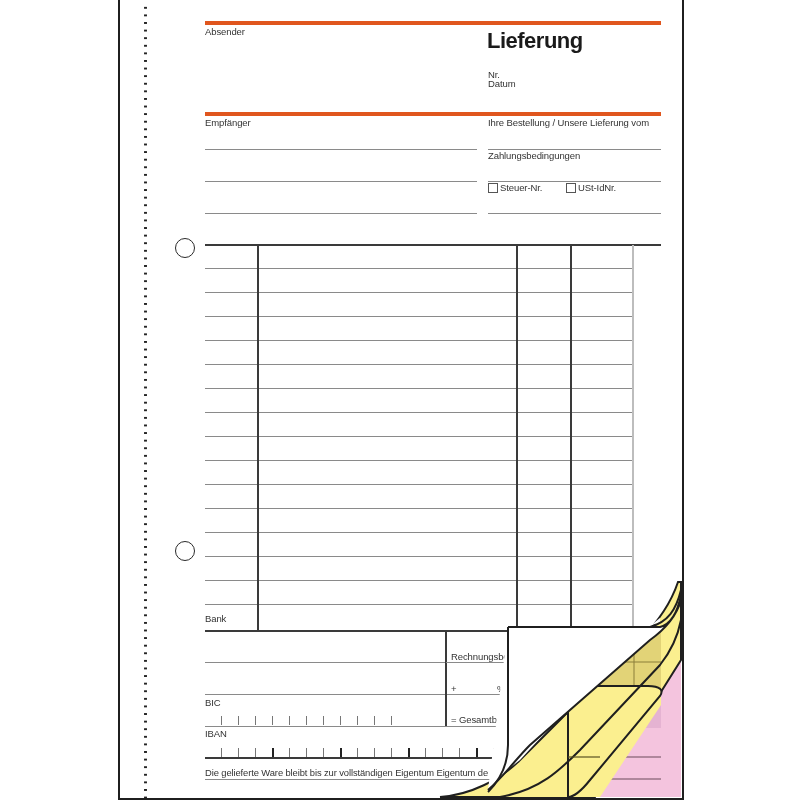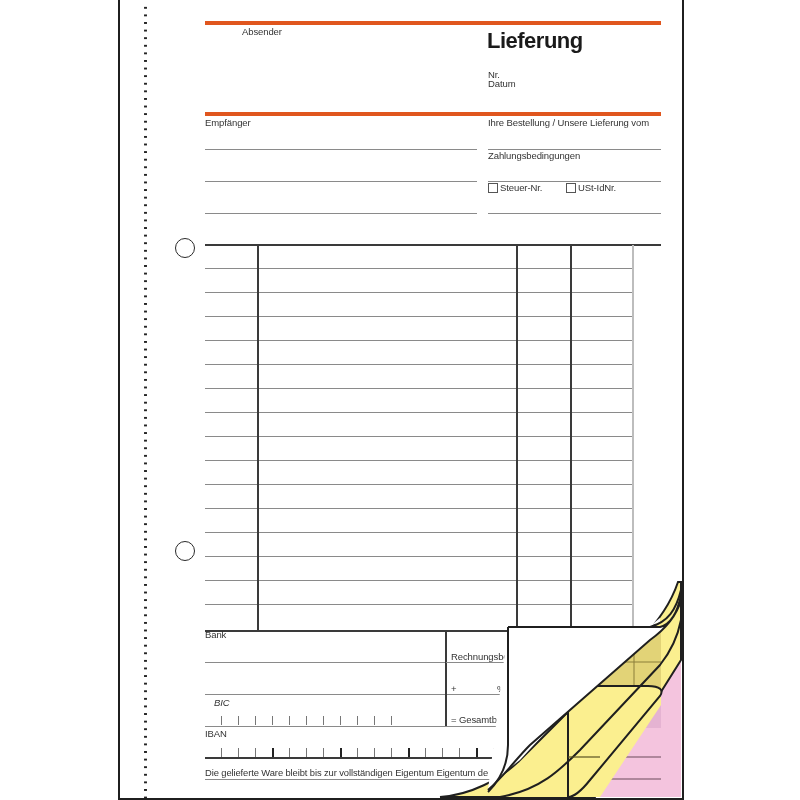--- a/index.html
+++ b/index.html
@@ -26,21 +26,21 @@
 </head>
 <body>
 
 <div class="page"></div>
 <div class="dots"></div>
 
 <div class="hole" style="left:175px; top:238px;"></div>
 <div class="hole" style="left:175px; top:541px;"></div>
 
 <div class="orange" style="left:205px; top:21px; width:456px;"></div>
-<div class="lbl" style="left:205px; top:26px;margin-left:37px;">Absender</div>
+<div class="lbl" style="left:205px; top:26px;">Absender</div>
 <div class="title" style="left:487px; top:28px;">Lieferung</div>
 <div class="lbl" style="left:488px; top:69px;">Nr.</div>
 <div class="lbl" style="left:488px; top:78px;">Datum</div>
 
 <div class="orange" style="left:205px; top:112px; width:456px;"></div>
 
 <div class="lbl" style="left:205px; top:117px;">Empfänger</div>
 <div class="hline" style="left:205px; top:149px; width:272px;"></div>
 <div class="hline" style="left:205px; top:181px; width:272px;"></div>
 <div class="hline" style="left:205px; top:213px; width:272px;"></div>
@@ -73,26 +73,26 @@
   <div class="hline" style="left:205px; top:580px; width:428px;"></div>
   <div class="hline" style="left:205px; top:604px; width:428px;"></div>
   <div class="hline dark" style="left:205px; top:630px; width:456px;"></div>
 
   <div class="vline" style="left:257px; top:245px; height:385px;"></div>
   <div class="vline" style="left:516px; top:245px; height:385px;"></div>
   <div class="vline" style="left:570px; top:245px; height:385px;"></div>
   <div class="vline light" style="left:632px; top:245px; height:385px;"></div>
 </div>
 
-<div class="lbl" style="left:205px; top:629px;">Bank</div>
+<div class="lbl" style="left:205px; top:613px;">Bank</div>
 <div class="hline" style="left:205px; top:662px; width:240px;"></div>
 <div class="hline" style="left:205px; top:694px; width:456px;"></div>
 <div class="vline" style="left:445px; top:630px; height:97px;"></div>
 
-<div class="lbl" style="left:214px; top:697px;font-style:italic;">BIC</div>
+<div class="lbl" style="left:205px; top:697px;">BIC</div>
 <div>
   <div class="tick" style="left:221px; top:716px;"></div>
   <div class="tick" style="left:238px; top:716px;"></div>
   <div class="tick" style="left:255px; top:716px;"></div>
   <div class="tick" style="left:272px; top:716px;"></div>
   <div class="tick" style="left:289px; top:716px;"></div>
   <div class="tick" style="left:306px; top:716px;"></div>
   <div class="tick" style="left:323px; top:716px;"></div>
   <div class="tick" style="left:340px; top:716px;"></div>
   <div class="tick" style="left:357px; top:716px;"></div>

